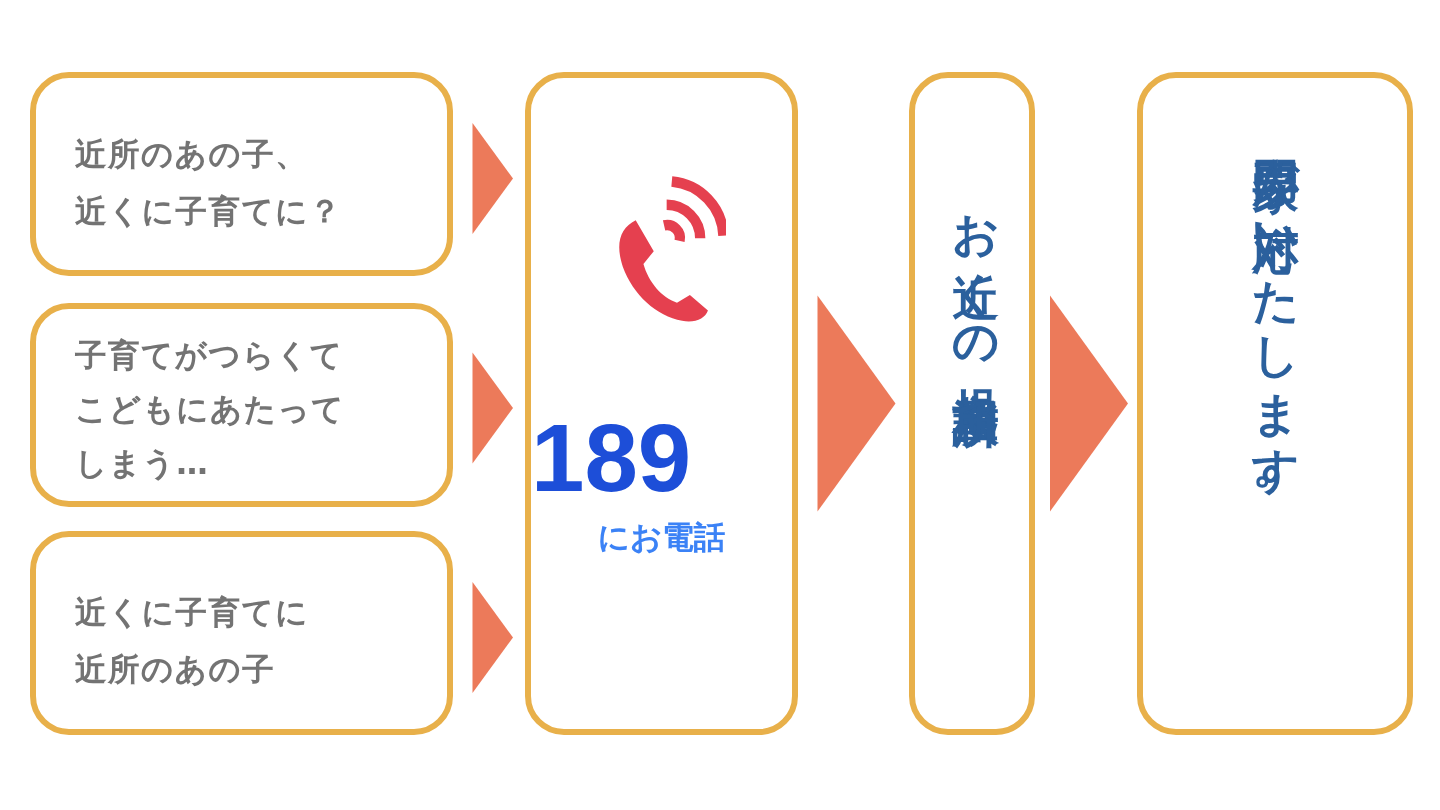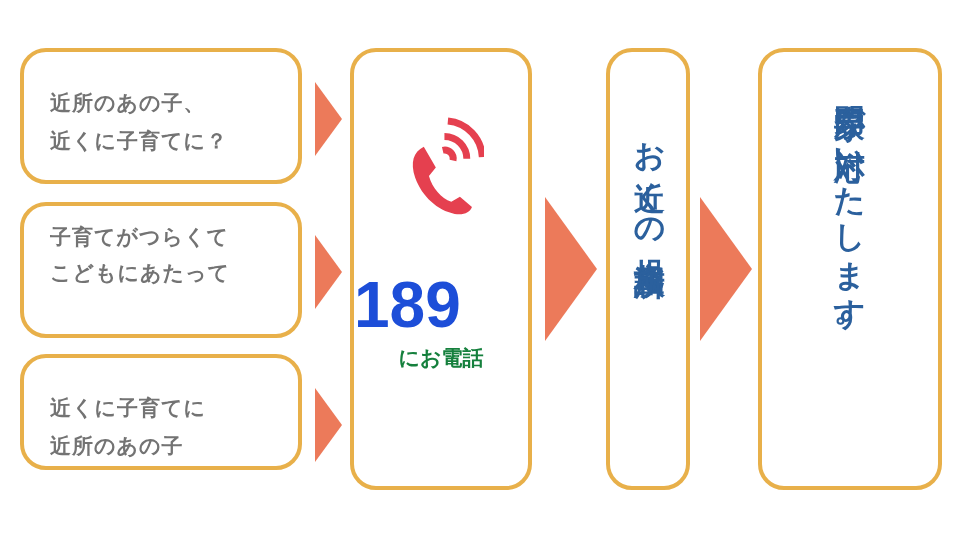--- a/index.html
+++ b/index.html
@@ -19,39 +19,40 @@
 </head>
 <body>
 
 <div class="box left-box" style="left:20px;top:48px;width:282px;height:136px;">
   <div class="txt" style="top:32px;">近所のあの子、</div>
   <div class="txt" style="top:70px;">近くに子育てに？</div>
 </div>
 <div class="box left-box" style="left:20px;top:202px;width:282px;height:136px;">
   <div class="txt" style="top:12px;">子育てがつらくて</div>
   <div class="txt" style="top:48px;">こどもにあたって</div>
+  <div class="txt" style="top:84px;">しまう…</div>
 </div>
-<div class="box left-box" style="left:20px;top:354px;width:282px;height:116px;">
+<div class="box left-box" style="left:20px;top:354px;width:282px;height:136px;">
   <div class="txt" style="top:31px;">近くに子育てに</div>
   <div class="txt" style="top:69px;">近所のあの子</div>
 </div>
 
 <div class="arrow" style="left:315px;top:82px;border-width:37px 0 37px 27px;"></div>
 <div class="arrow" style="left:315px;top:235px;border-width:37px 0 37px 27px;"></div>
 <div class="arrow" style="left:315px;top:388px;border-width:37px 0 37px 27px;"></div>
 
 <div class="box" style="left:350px;top:48px;width:182px;height:442px;">
   <svg viewBox="0 0 100 120" style="position:absolute;left:44px;top:60px;width:86px;height:104px;">
     <path d="M30 40 C18 46 14 58 20 76 C28 98 46 114 66 118 C76 120 84 116 86 110 L72 98 L62 104 C50 100 40 88 36 74 L44 64 Z" fill="#e5404f"></path>
     <path d="M54 28 A26 26 0 0 1 80 54" stroke="#e5404f" stroke-width="8" fill="none"></path>
     <path d="M58 10 A44 44 0 0 1 98 52" stroke="#e5404f" stroke-width="8" fill="none"></path>
     <path d="M52 44 A10 10 0 0 1 64 56" stroke="#e5404f" stroke-width="8" fill="none"></path>
   </svg>
   <div style="position:absolute;left:0;right:0;top:222px;text-align:left;color:#1d4ed8;font-weight:bold;font-size:64px;font-family:'Liberation Sans',sans-serif;line-height:62px;">189</div>
-  <div style="position:absolute;left:0;right:0;top:292px;text-align:center;color:#15803d;font-weight:bold;font-size:21px;">にお電話</div>
+  <div style="position:absolute;left:0;right:0;top:292px;text-align:center;color:#3b82f6;font-weight:bold;font-size:21px;">にお電話</div>
 </div>
 
 <div class="arrow" style="left:545px;top:197px;border-width:72px 0 72px 52px;"></div>
 <div class="arrow" style="left:700px;top:197px;border-width:72px 0 72px 52px;"></div>
 
 <div class="box" style="left:606px;top:48px;width:84px;height:442px;">
   <div class="vtext" style="left:19px;top:68px;">お近くの児童相談所</div>
 </div>
 
 <div class="box" style="left:758px;top:48px;width:184px;height:442px;">

